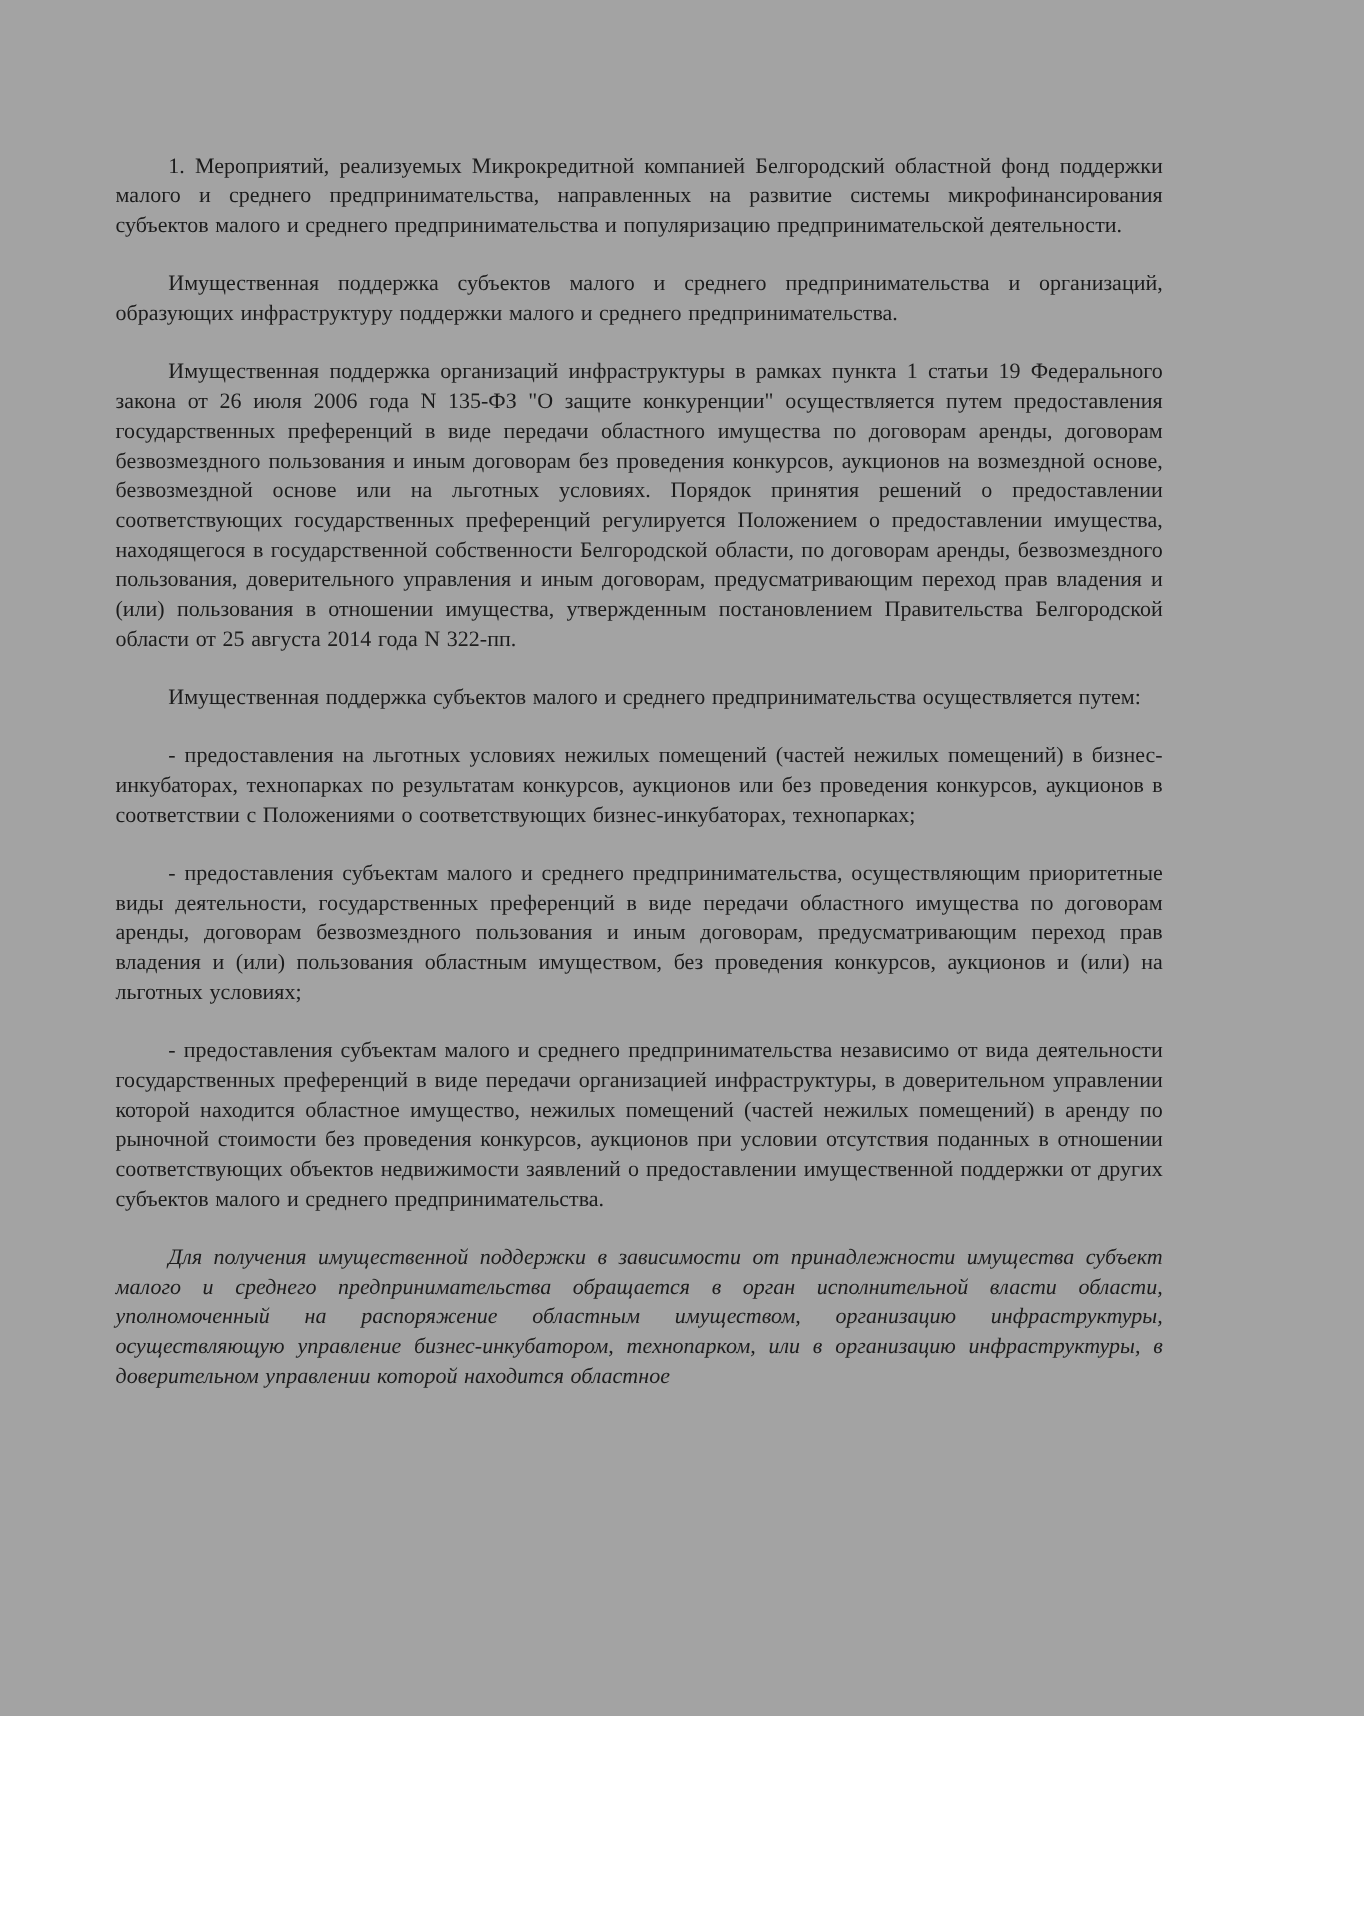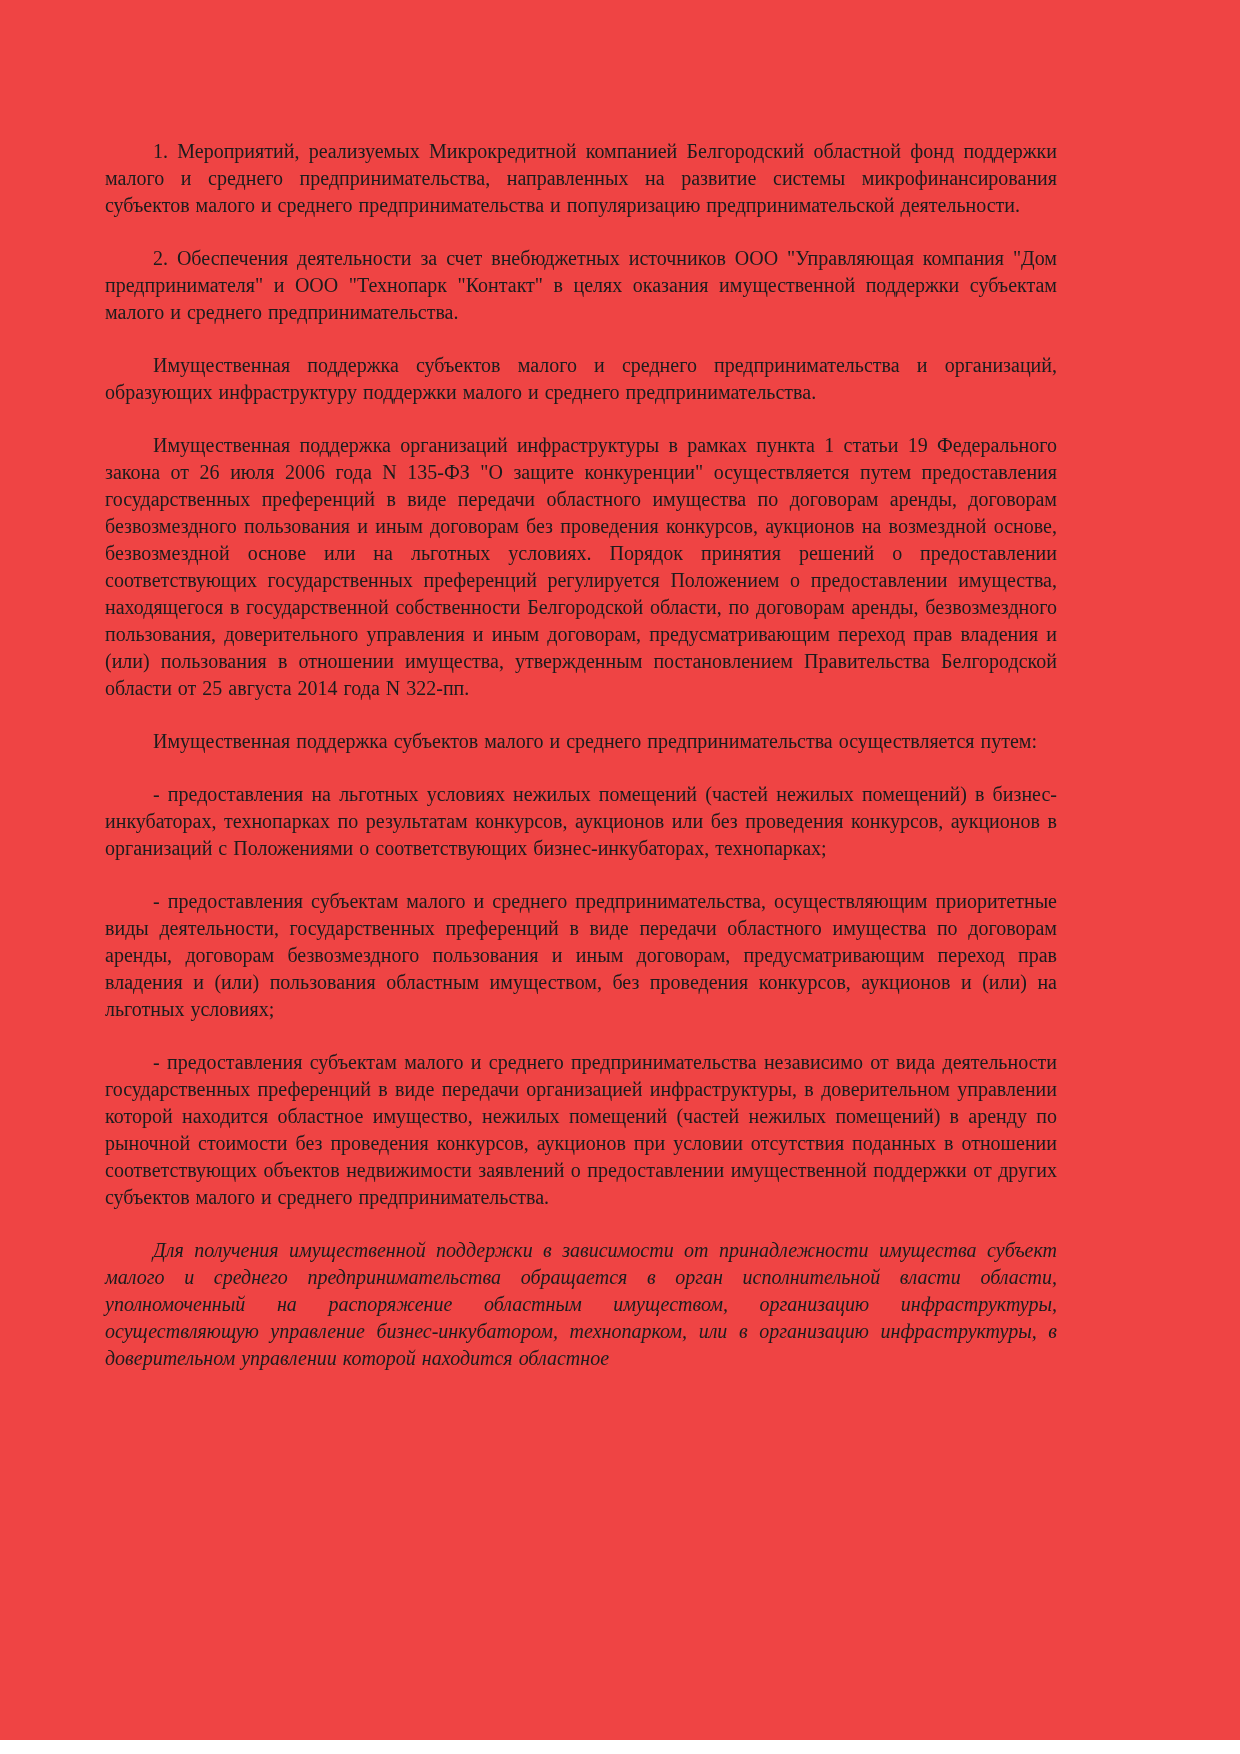--- a/index.html
+++ b/index.html
@@ -3,22 +3,22 @@
 <meta charset="utf-8">
 <style>
   * { margin: 0; padding: 0; box-sizing: border-box; }
   html, body {
     background: #ffffff;
     font-family: "Liberation Serif", "DejaVu Serif", serif;
   }
   .page {
     position: relative;
     width: 1240px;
-    height: 1740px;
-    background: #ef4444;
+    height: 1560px;
+    background: #a3a3a3;
     overflow: hidden;
   }
   .content {
     position: absolute;
     top: 138px;
     left: 105px;
     width: 952px;
     color: #1c1c1c;
     font-size: 20px;
     line-height: 27px;
@@ -30,22 +30,21 @@
     word-spacing: 1px;
   }
   .para:last-child { margin-bottom: 0; font-style: italic; }
 </style>
 </head>
 <body>
 
 <div class="page">
   <div class="content">
     <p class="para">1. Мероприятий, реализуемых Микрокредитной компанией Белгородский областной фонд поддержки малого и среднего предпринимательства, направленных на развитие системы микрофинансирования субъектов малого и среднего предпринимательства и популяризацию предпринимательской деятельности.</p>
-    <p class="para">2. Обеспечения деятельности за счет внебюджетных источников ООО "Управляющая компания "Дом предпринимателя" и ООО "Технопарк "Контакт" в целях оказания имущественной поддержки субъектам малого и среднего предпринимательства.</p>
     <p class="para">Имущественная поддержка субъектов малого и среднего предпринимательства и организаций, образующих инфраструктуру поддержки малого и среднего предпринимательства.</p>
     <p class="para">Имущественная поддержка организаций инфраструктуры в рамках пункта 1 статьи 19 Федерального закона от 26 июля 2006 года N 135-ФЗ "О защите конкуренции" осуществляется путем предоставления государственных преференций в виде передачи областного имущества по договорам аренды, договорам безвозмездного пользования и иным договорам без проведения конкурсов, аукционов на возмездной основе, безвозмездной основе или на льготных условиях. Порядок принятия решений о предоставлении соответствующих государственных преференций регулируется Положением о предоставлении имущества, находящегося в государственной собственности Белгородской области, по договорам аренды, безвозмездного пользования, доверительного управления и иным договорам, предусматривающим переход прав владения и (или) пользования в отношении имущества, утвержденным постановлением Правительства Белгородской области от 25 августа 2014 года N 322-пп.</p>
     <p class="para">Имущественная поддержка субъектов малого и среднего предпринимательства осуществляется путем:</p>
-    <p class="para">- предоставления на льготных условиях нежилых помещений (частей нежилых помещений) в бизнес-инкубаторах, технопарках по результатам конкурсов, аукционов или без проведения конкурсов, аукционов в организаций с Положениями о соответствующих бизнес-инкубаторах, технопарках;</p>
+    <p class="para">- предоставления на льготных условиях нежилых помещений (частей нежилых помещений) в бизнес-инкубаторах, технопарках по результатам конкурсов, аукционов или без проведения конкурсов, аукционов в соответствии с Положениями о соответствующих бизнес-инкубаторах, технопарках;</p>
     <p class="para">- предоставления субъектам малого и среднего предпринимательства, осуществляющим приоритетные виды деятельности, государственных преференций в виде передачи областного имущества по договорам аренды, договорам безвозмездного пользования и иным договорам, предусматривающим переход прав владения и (или) пользования областным имуществом, без проведения конкурсов, аукционов и (или) на льготных условиях;</p>
     <p class="para">- предоставления субъектам малого и среднего предпринимательства независимо от вида деятельности государственных преференций в виде передачи организацией инфраструктуры, в доверительном управлении которой находится областное имущество, нежилых помещений (частей нежилых помещений) в аренду по рыночной стоимости без проведения конкурсов, аукционов при условии отсутствия поданных в отношении соответствующих объектов недвижимости заявлений о предоставлении имущественной поддержки от других субъектов малого и среднего предпринимательства.</p>
     <p class="para">Для получения имущественной поддержки в зависимости от принадлежности имущества субъект малого и среднего предпринимательства обращается в орган исполнительной власти области, уполномоченный на распоряжение областным имуществом, организацию инфраструктуры, осуществляющую управление бизнес-инкубатором, технопарком, или в организацию инфраструктуры, в доверительном управлении которой находится областное</p>
   </div>
 </div>
 
 </body></html>

